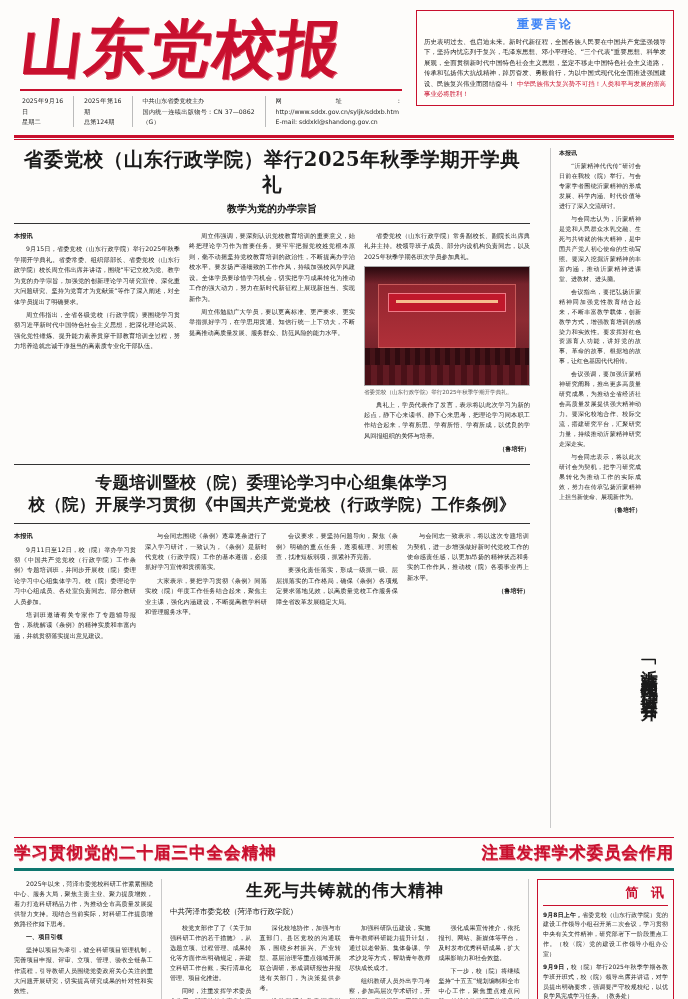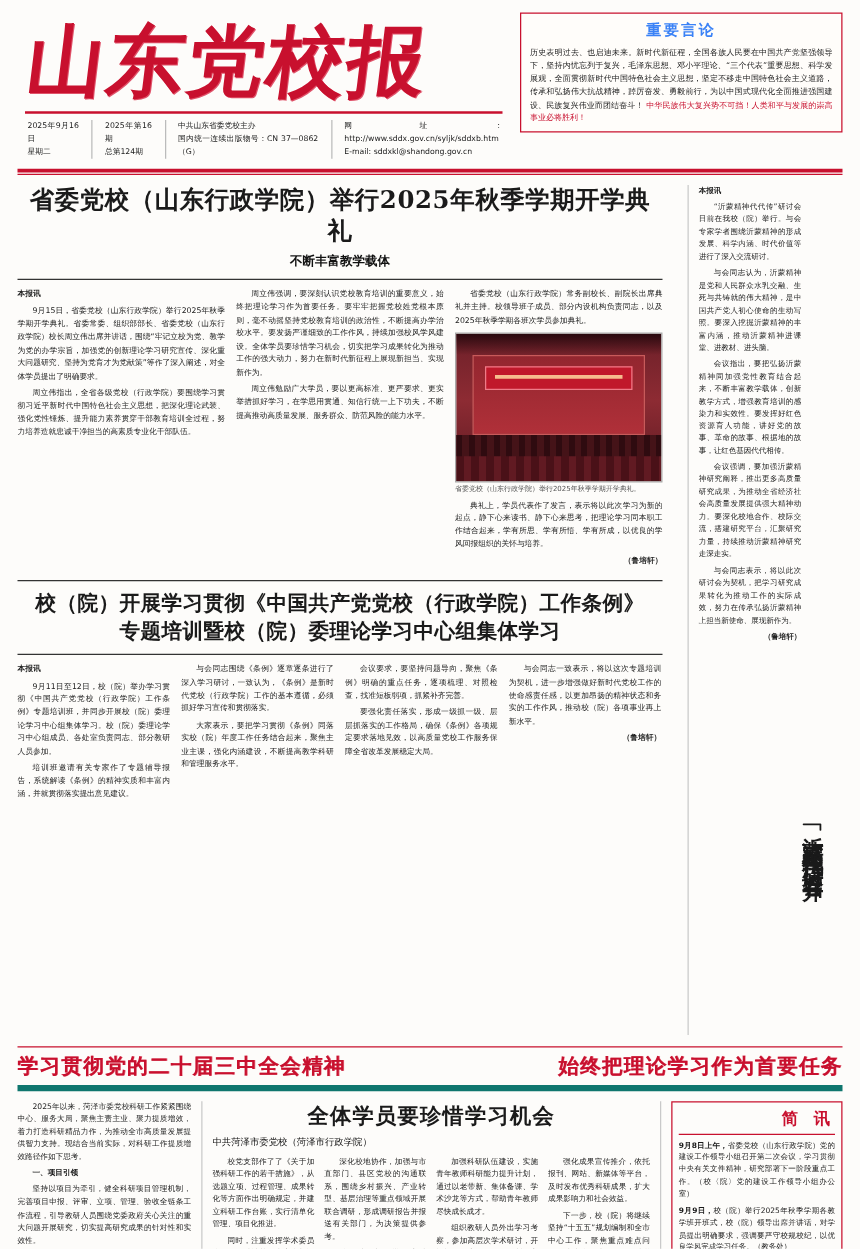--- a/index.html
+++ b/index.html
@@ -93,21 +93,21 @@
     writing-mode: vertical-rl; text-orientation: upright;
     font-family:"DejaVu Serif","Liberation Serif",serif; font-weight:700;
     font-size:17px; letter-spacing:3px; line-height:1.5; height:300px;
     text-align:center;
   }
   .rt-col { font-size:6px; line-height:1.66; text-align:justify; color:#222; }
   .rt-col p { margin:0 0 3px 0; text-indent:12px;}
   .rt-col .lead { font-weight:700; text-indent:0;}
 
   
-  .banner-bar { margin-top:9px; border-top:1px solid #c8102e; border-bottom:5px solid #0f766e; padding:4px 0; }
+  .banner-bar { margin-top:9px; border-top:1px solid #c8102e; border-bottom:3px solid #0f766e; padding:4px 0; }
   .banner-inner { display:flex; align-items:center; justify-content:space-between; }
   .banner-red {
     font-family:"DejaVu Serif","Liberation Serif",serif; color:#c8102e; font-weight:700;
     font-size:16.5px; letter-spacing:1px; text-shadow:0.5px 0.5px 0 #e4697c;
   }
 
   
   .bottom { display:flex; gap:8px; margin-top:8px; }
   .b-left { width:150px; }
   .b-mid { width:368px; border-left:1px solid #c9c9c9; border-right:1px solid #c9c9c9; padding:0 8px; }
@@ -163,21 +163,21 @@
 
   <div class="rule-thick"></div>
   <div class="rule-thin"></div>
 
   <div class="main">
 
     <div class="left">
 
       <div>
         <div class="hl1">省委党校（山东行政学院）举行2025年秋季学期开学典礼</div>
-        <div class="hl1-sub">不断丰富教学载体</div>
+        <div class="hl1-sub">教学为党的办学宗旨</div>
         <div class="hr-dark"></div>
 
         <div class="cols3">
           <div class="col" style="width:166px">
             <p class="lead">本报讯</p>
             <p>9月15日，省委党校（山东行政学院）举行2025年秋季学期开学典礼。省委常委、组织部部长、省委党校（山东行政学院）校长周立伟出席并讲话，围绕“牢记立校为党、教学为党的办学宗旨，加强党的创新理论学习研究宣传、深化重大问题研究、坚持为党育才为党献策”等作了深入阐述，对全体学员提出了明确要求。</p>
             <p>周立伟指出，全省各级党校（行政学院）要围绕学习贯彻习近平新时代中国特色社会主义思想，把深化理论武装、强化党性锤炼、提升能力素养贯穿干部教育培训全过程，努力培养造就忠诚干净担当的高素质专业化干部队伍。</p>
           </div>
           <div class="col" style="width:166px">
             <p>周立伟强调，要深刻认识党校教育培训的重要意义，始终把理论学习作为首要任务。要牢牢把握党校姓党根本原则，毫不动摇坚持党校教育培训的政治性，不断提高办学治校水平。要发扬严谨细致的工作作风，持续加强校风学风建设。全体学员要珍惜学习机会，切实把学习成果转化为推动工作的强大动力，努力在新时代新征程上展现新担当、实现新作为。</p>
@@ -197,22 +197,22 @@
             <p>典礼上，学员代表作了发言，表示将以此次学习为新的起点，静下心来读书、静下心来思考，把理论学习同本职工作结合起来，学有所思、学有所悟、学有所成，以优良的学风回报组织的关怀与培养。</p>
             <p class="sig">（鲁培轩）</p>
           </div>
         </div>
       </div>
 
       <div class="hr-dark" style="margin-top:6px"></div>
 
       <div>
         <div class="hl2">
+          <span class="l2">专题培训暨校（院）委理论学习中心组集体学习</span>
           <span class="l2">校（院）开展学习贯彻《中国共产党党校（行政学院）工作条例》</span>
-          <span class="l2">专题培训暨校（院）委理论学习中心组集体学习</span>
         </div>
         <div class="hr-dark"></div>
         <div class="cols3">
           <div class="col" style="width:122px">
             <p class="lead">本报讯</p>
             <p>9月11日至12日，校（院）举办学习贯彻《中国共产党党校（行政学院）工作条例》专题培训班，并同步开展校（院）委理论学习中心组集体学习。校（院）委理论学习中心组成员、各处室负责同志、部分教研人员参加。</p>
             <p>培训班邀请有关专家作了专题辅导报告，系统解读《条例》的精神实质和丰富内涵，并就贯彻落实提出意见建议。</p>
           </div>
           <div class="col" style="width:122px">
             <p>与会同志围绕《条例》逐章逐条进行了深入学习研讨，一致认为，《条例》是新时代党校（行政学院）工作的基本遵循，必须抓好学习宣传和贯彻落实。</p>
@@ -243,36 +243,36 @@
       <div class="vtitle-wrap" style="float:right;width:50px;">
         <div class="vtitle">「沂蒙精神代代传」研讨会召开</div>
       </div>
       <div style="clear:both"></div>
     </div>
   </div>
 
   <div class="banner-bar">
     <div class="banner-inner">
       <div class="banner-red">学习贯彻党的二十届三中全会精神</div>
-      <div class="banner-red">始终把理论学习作为首要任务</div>
+      <div class="banner-red">注重发挥学术委员会作用</div>
     </div>
   </div>
 
   <div class="bottom">
 
     <div class="b-left small">
       <p>2025年以来，菏泽市委党校科研工作紧紧围绕中心、服务大局，聚焦主责主业、聚力提质增效，着力打造科研精品力作，为推动全市高质量发展提供智力支持。现结合当前实际，对科研工作提质增效路径作如下思考。</p>
       <p class="subhead">一、项目引领</p>
       <p>坚持以项目为牵引，健全科研项目管理机制，完善项目申报、评审、立项、管理、验收全链条工作流程，引导教研人员围绕党委政府关心关注的重大问题开展研究，切实提高研究成果的针对性和实效性。</p>
       <p>强化选题指导，每年度结合市委市政府重点工作，发布年度课题指南，组织开展集体攻关，形成一批有分量、有价值的研究成果，为科学决策提供参考。</p>
 
     </div>
 
     <div class="b-mid">
-      <div class="hl3">全体学员要珍惜学习机会</div>
+      <div class="hl3">生死与共铸就的伟大精神</div>
       <div class="hl3-sub">中共菏泽市委党校（菏泽市行政学院）</div>
       <div class="cols2">
         <div class="small" style="width:82px">
           <p>校党支部作了了《关于加强科研工作的若干措施》，从选题立项、过程管理、成果转化等方面作出明确规定，并建立科研工作台账，实行清单化管理、项目化推进。</p>
           <p>同时，注重发挥学术委员会作用，聘请校外专家参与课题评审论证，提高课题研究的科学性和规范性。</p>
         </div>
         <div class="small" style="width:82px">
           <p>深化校地协作，加强与市直部门、县区党校的沟通联系，围绕乡村振兴、产业转型、基层治理等重点领域开展联合调研，形成调研报告并报送有关部门，为决策提供参考。</p>
           <p>推动科研与教学深度融合，把研究成果及时转化为教学专题和案例，实现教学相长、研教互促，提升培训质量。</p>
         </div>

